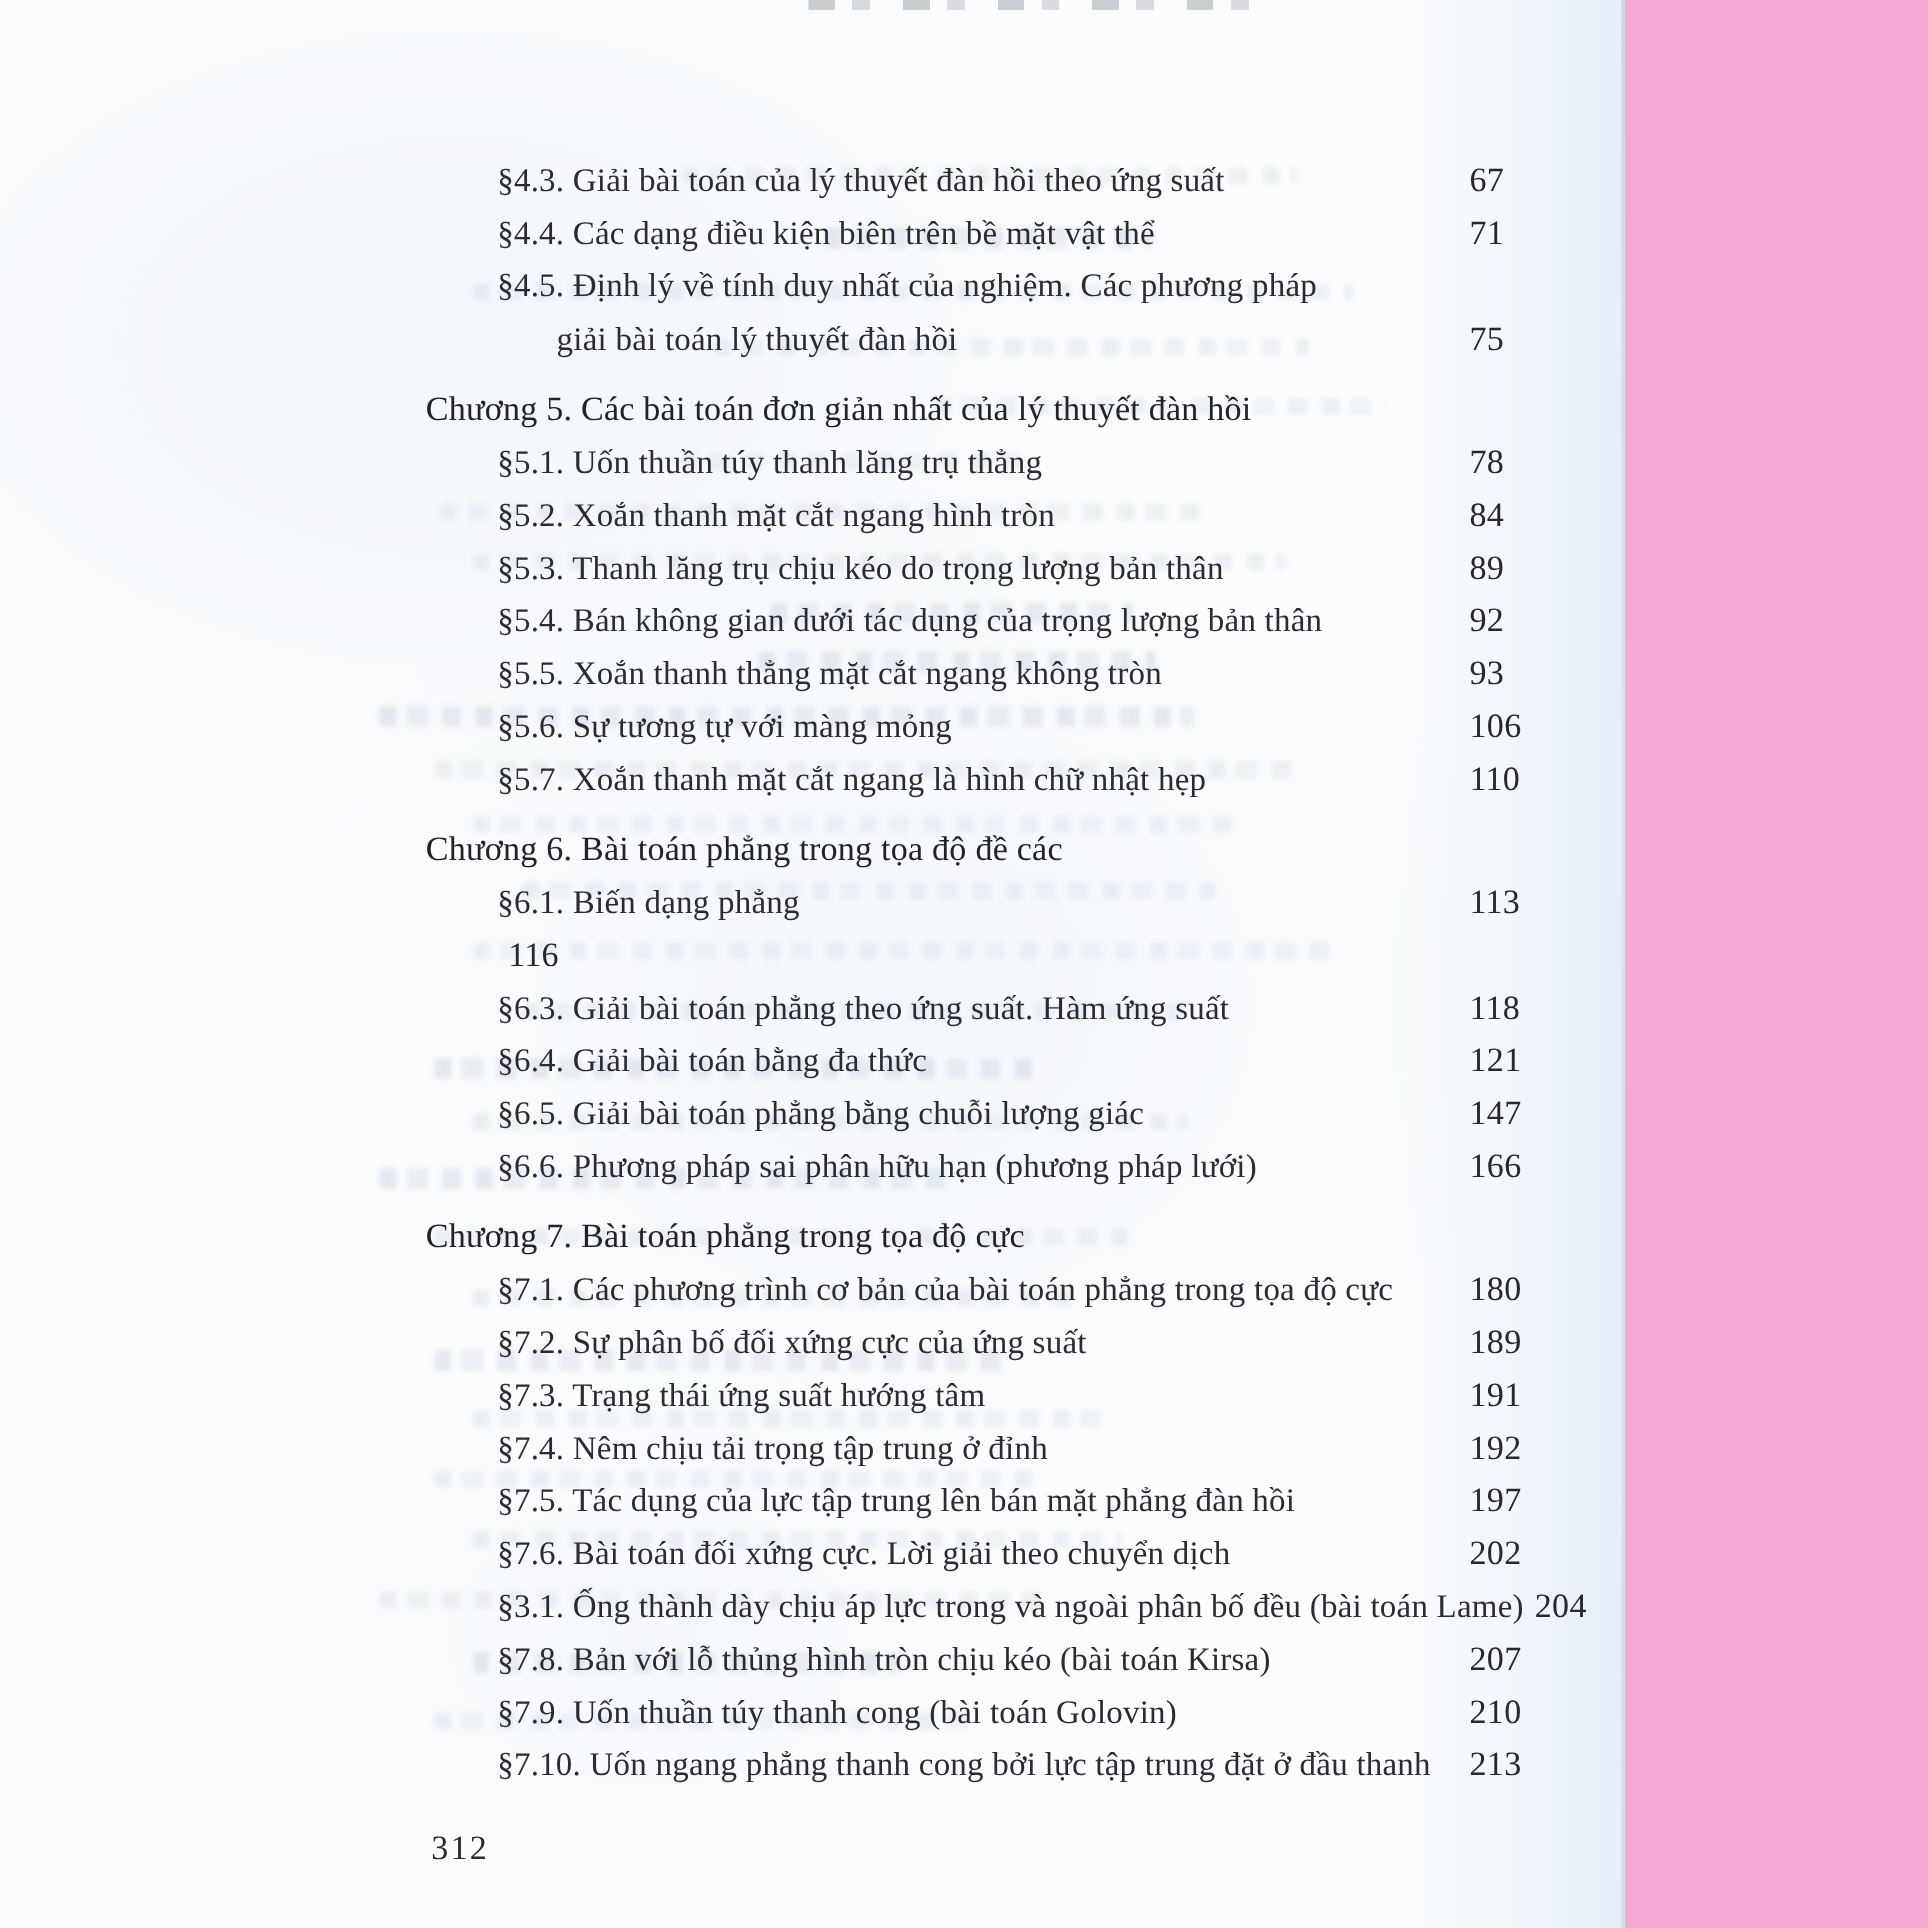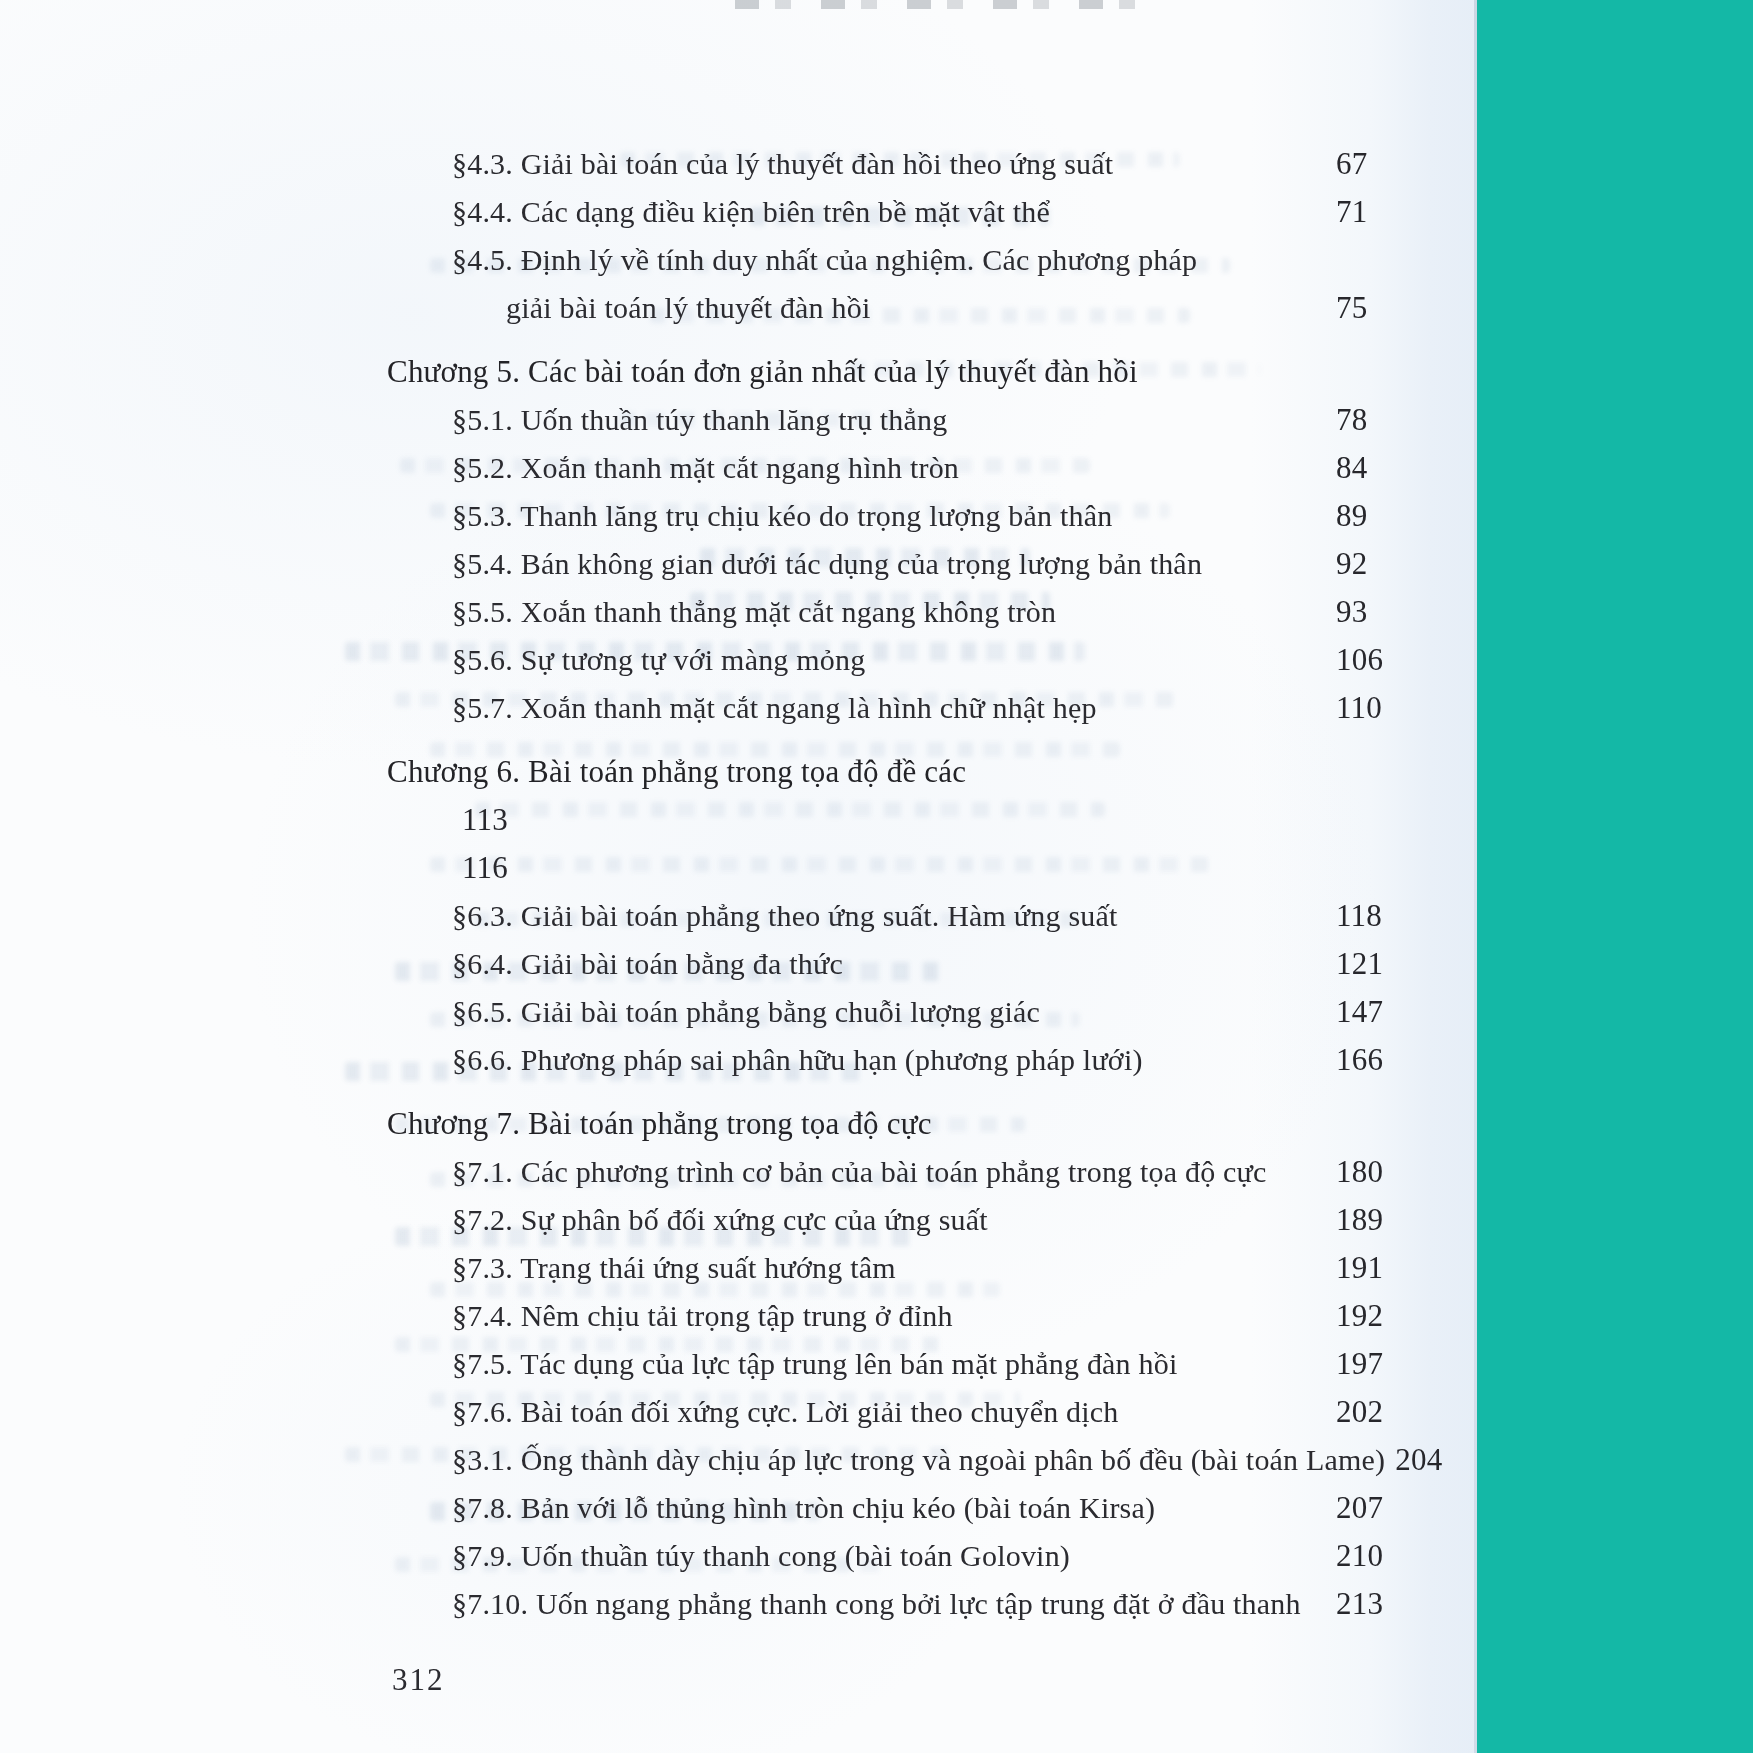--- a/index.html
+++ b/index.html
@@ -2,21 +2,21 @@
 <html><head>
 <meta charset="utf-8">
 <style>
   html, body { margin: 0; padding: 0; background: #ffffff; }
 
   .scan {
     position: relative;
     width: 1753px;
     height: 1753px;
     overflow: hidden;
-    background: #14b8a6;
+    background: #f9a8d4;
     font-family: "Liberation Serif", "DejaVu Serif", serif;
   }
 
   
   .paper {
     position: absolute;
     left: 0; top: 0;
     width: 1477px; height: 1753px;
     background:
       radial-gradient(1100px 700px at 28% 18%, rgba(214, 228, 243, 0.22), transparent 65%),
@@ -185,20 +185,21 @@
   </div>
       <div class="row entry">
     <span class="label">§5.7. Xoắn thanh mặt cắt ngang là hình chữ nhật hẹp</span>
     <span class="pagenum">110</span>
   </div>
       <div class="row chapter">
     <span class="label">Chương 6. Bài toán phẳng trong tọa độ đề các</span>
     <span class="pagenum"></span>
   </div>
       <div class="row entry">
+    <span class="label">§6.1. Biến dạng phẳng</span>
     <span class="pagenum">113</span>
   </div>
       <div class="row entry">
     <span class="pagenum">116</span>
   </div>
       <div class="row entry">
     <span class="label">§6.3. Giải bài toán phẳng theo ứng suất. Hàm ứng suất</span>
     <span class="pagenum">118</span>
   </div>
       <div class="row entry">

